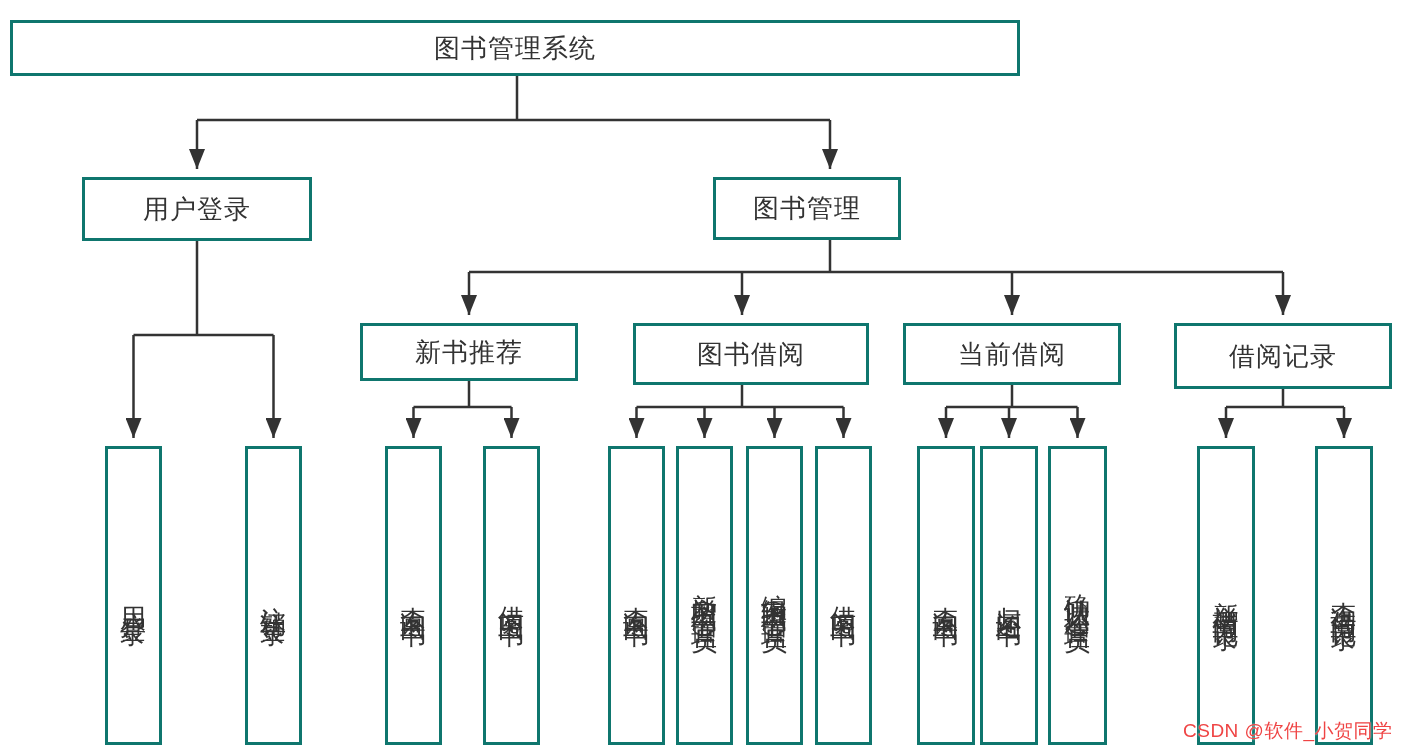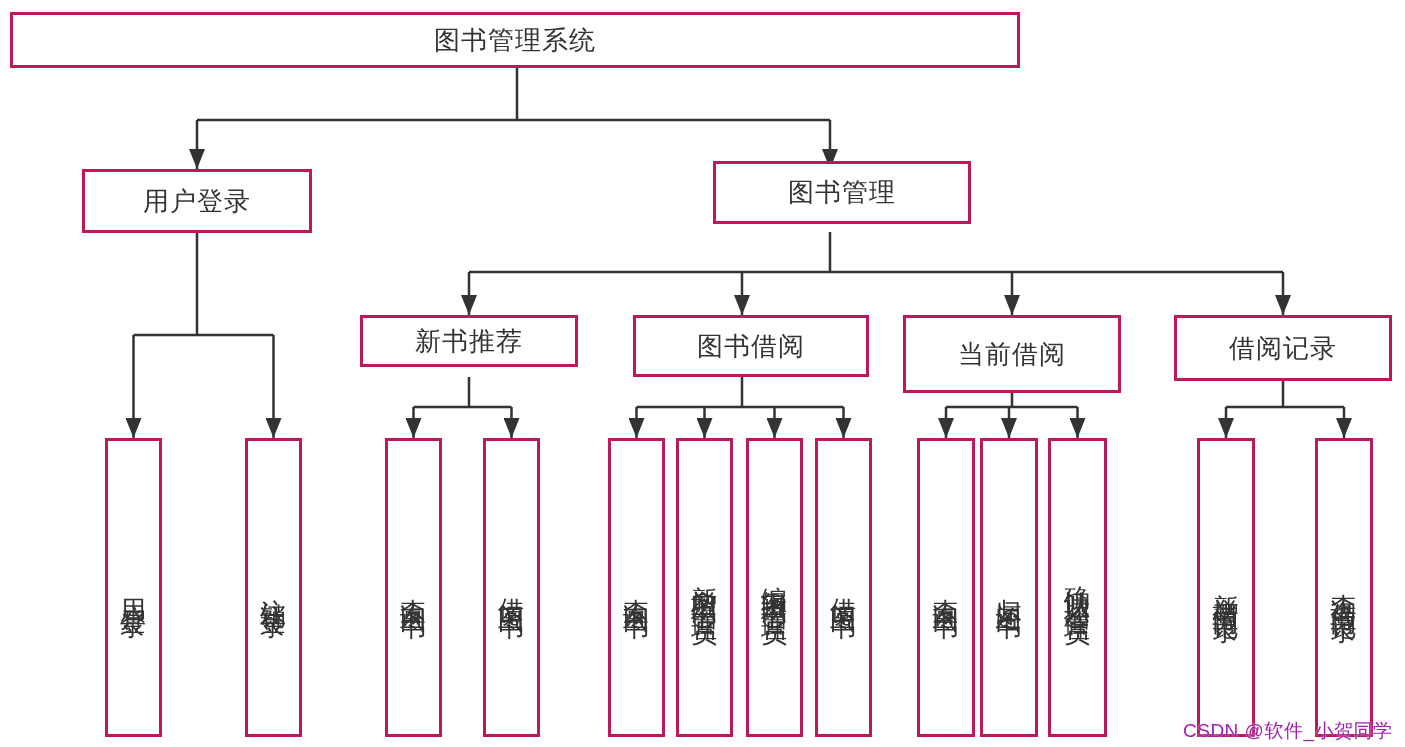--- a/index.html
+++ b/index.html
@@ -4,35 +4,36 @@
 <style>
   html,body { margin:0; padding:0; }
   body {
     width:1405px; height:747px; position:relative; overflow:hidden;
     background:#ffffff;
     font-family:"Liberation Sans", sans-serif;
   }
   .connectors { position:absolute; left:0; top:0; z-index:0; }
   .node, .leaf {
     position:absolute; box-sizing:border-box;
-    border:3px solid #be185d; background:#ffffff;
+    border:3px solid #0f766e; background:#ffffff;
     display:flex; align-items:center; justify-content:center;
     z-index:1;
+    margin-top:8px;
   }
   .node span {
     font-size:26px; color:#333333; letter-spacing:1px; white-space:nowrap;
   }
   .root span { letter-spacing:1px; }
   .leaf span {
     writing-mode:vertical-rl; text-orientation:mixed;
     font-size:26px; color:#333333; letter-spacing:5px; line-height:1;
   }
   .watermark {
     position:absolute; left:1183px; top:718px; z-index:2;
-    font-size:19px; color:#a21caf; letter-spacing:0.5px; white-space:nowrap;
+    font-size:19px; color:#ef4444; letter-spacing:0.5px; white-space:nowrap;
     text-shadow:0 0 2px rgba(255,255,255,0.9);
   }
 </style>
 </head>
 <body>
 
 <svg class="connectors" width="1405" height="747" viewBox="0 0 1405 747">
   <defs>
     <marker id="ah" markerUnits="userSpaceOnUse" markerWidth="20" markerHeight="16" viewBox="0 0 20 16" refX="20" refY="8" orient="auto">
       <path d="M0,0 L0,16 L20,8 Z" fill="#333333"></path>
@@ -75,31 +76,31 @@
   </g>
 </svg>
 
 <div class="node root" style="left:10px;top:12px;width:1010px;height:56px">
   <span>图书管理系统</span>
 </div>
 
 <div class="node" style="left:82px;top:169px;width:230px;height:64px">
   <span>用户登录</span>
 </div>
-<div class="node" style="left:713px;top:161px;width:258px;height:63px">
+<div class="node" style="left:713px;top:169px;width:188px;height:63px">
   <span>图书管理</span>
 </div>
 
-<div class="node" style="left:360px;top:315px;width:218px;height:52px">
+<div class="node" style="left:360px;top:315px;width:218px;height:58px">
   <span>新书推荐</span>
 </div>
 <div class="node" style="left:633px;top:315px;width:236px;height:62px">
   <span>图书借阅</span>
 </div>
-<div class="node" style="left:903px;top:315px;width:218px;height:78px">
+<div class="node" style="left:903px;top:315px;width:218px;height:62px">
   <span>当前借阅</span>
 </div>
 <div class="node" style="left:1174px;top:315px;width:218px;height:66px">
   <span>借阅记录</span>
 </div>
 
 <div class="leaf" style="left:105px;top:438px;width:57px;height:299px">
   <span>用户登录</span>
 </div>
 <div class="leaf" style="left:245px;top:438px;width:57px;height:299px">

